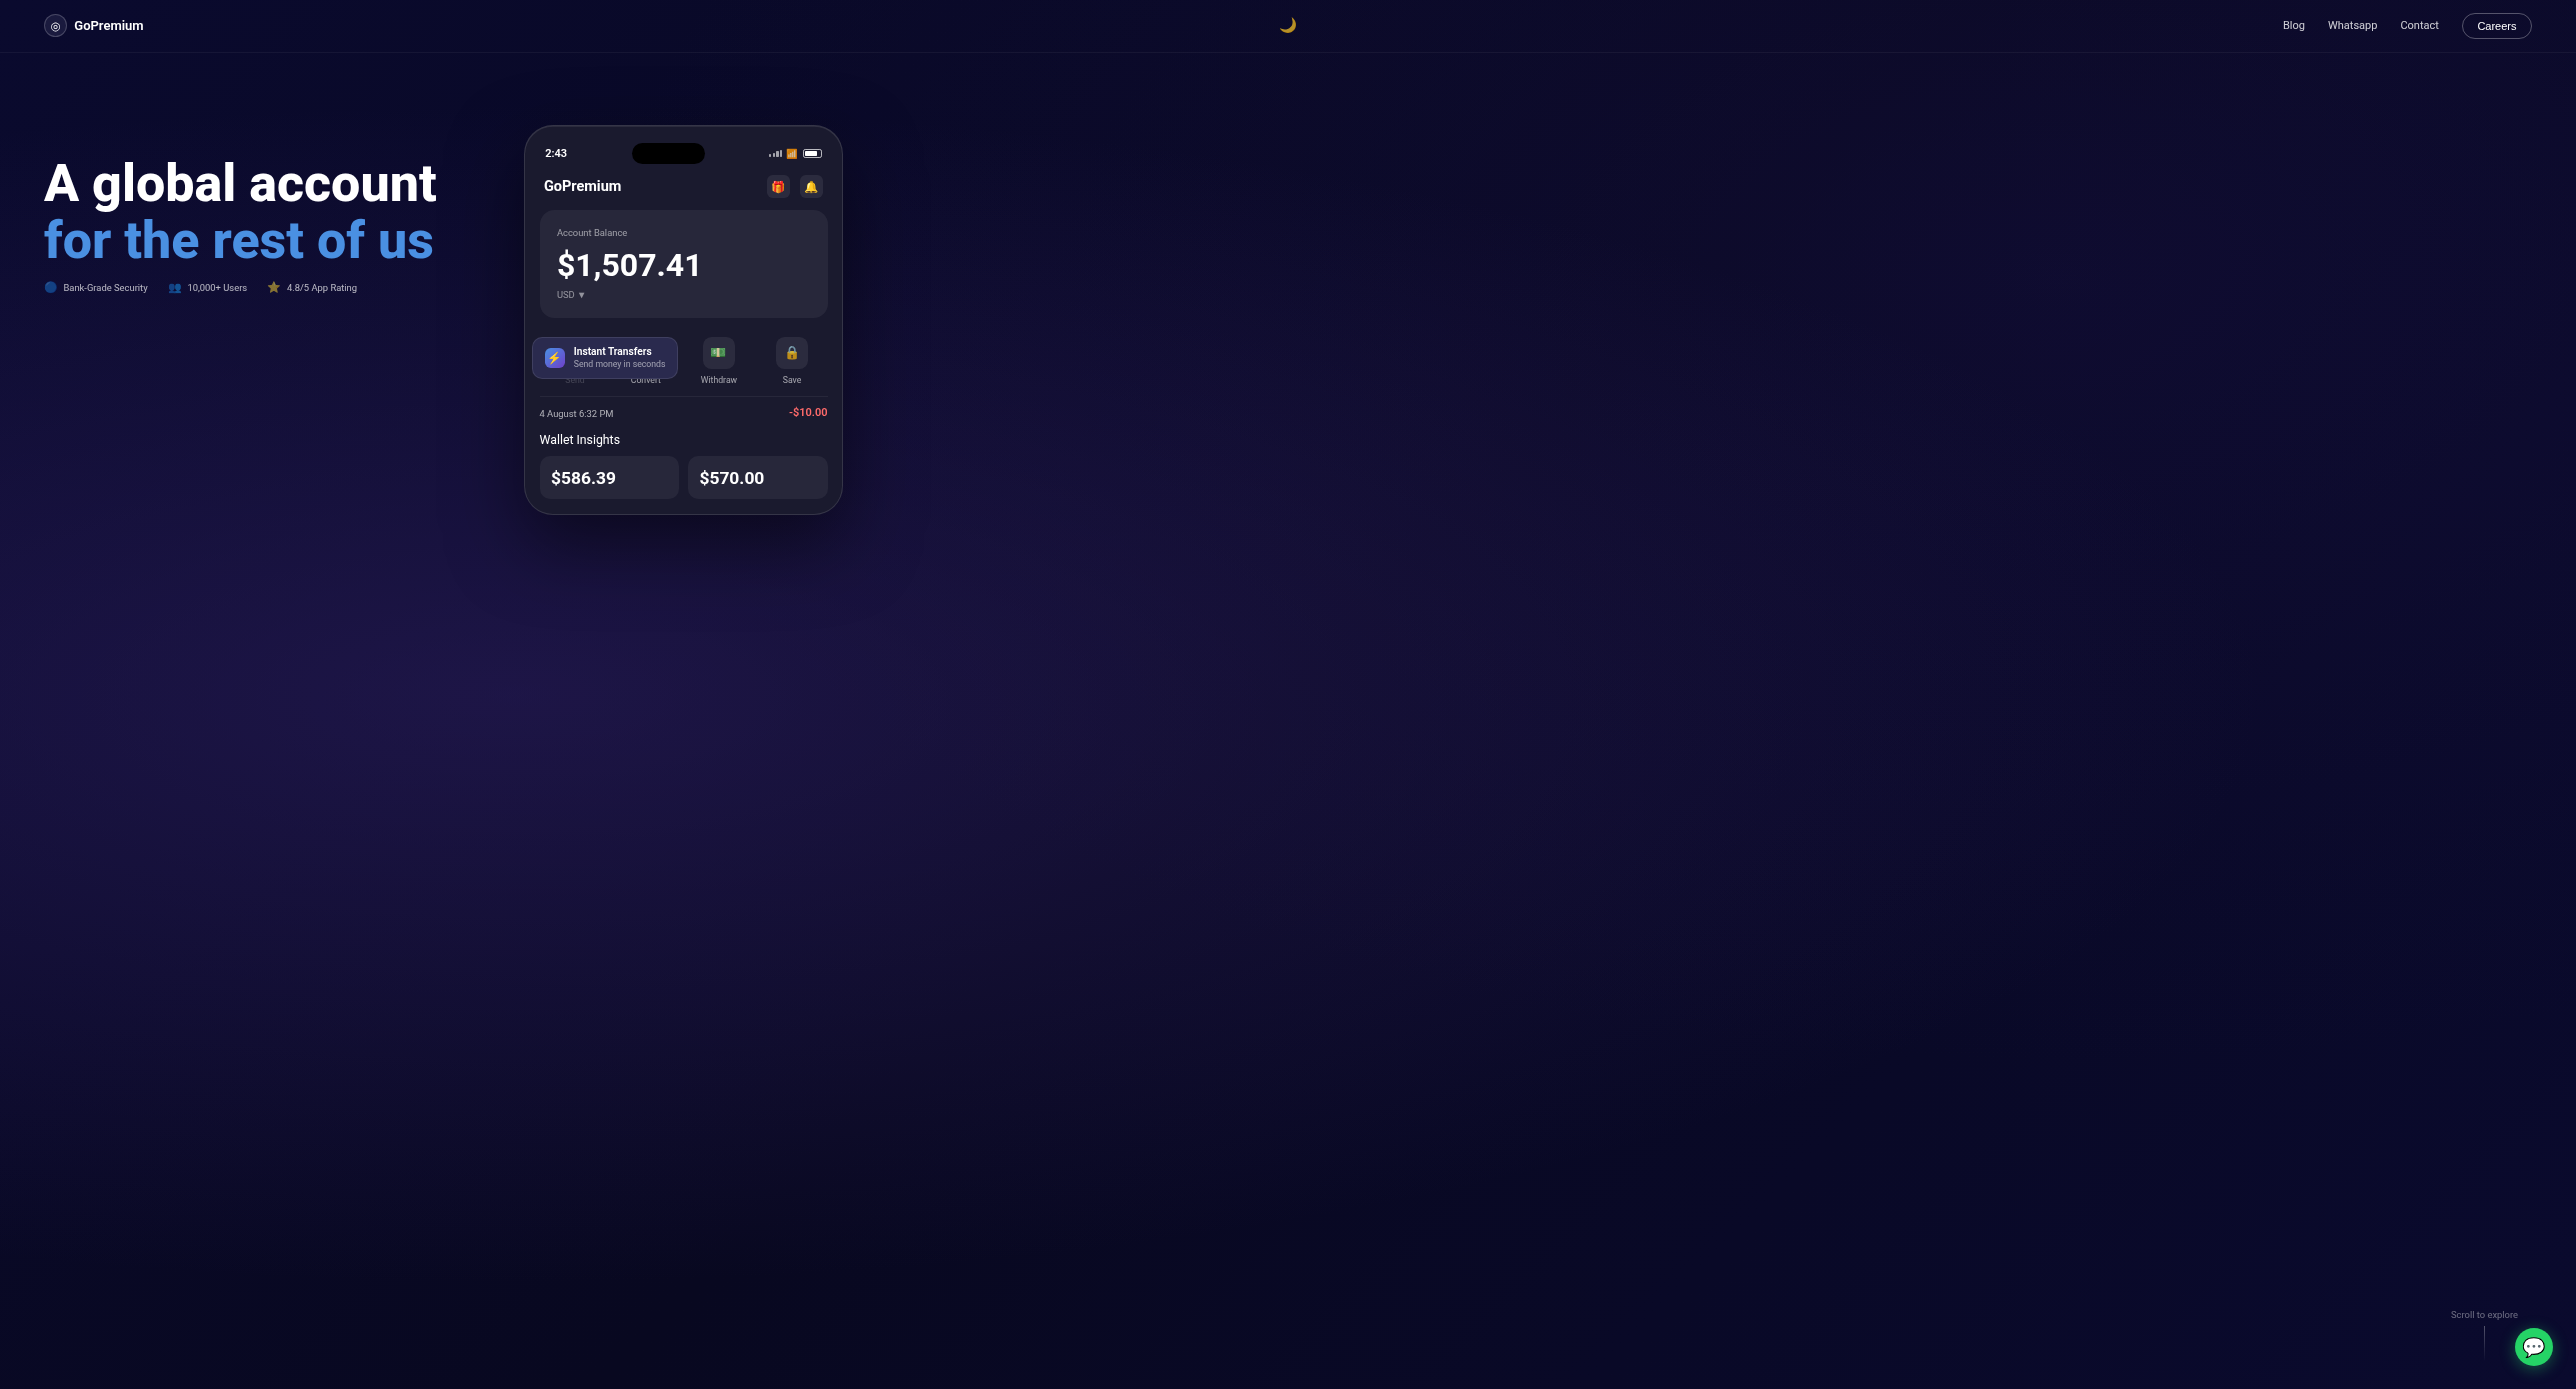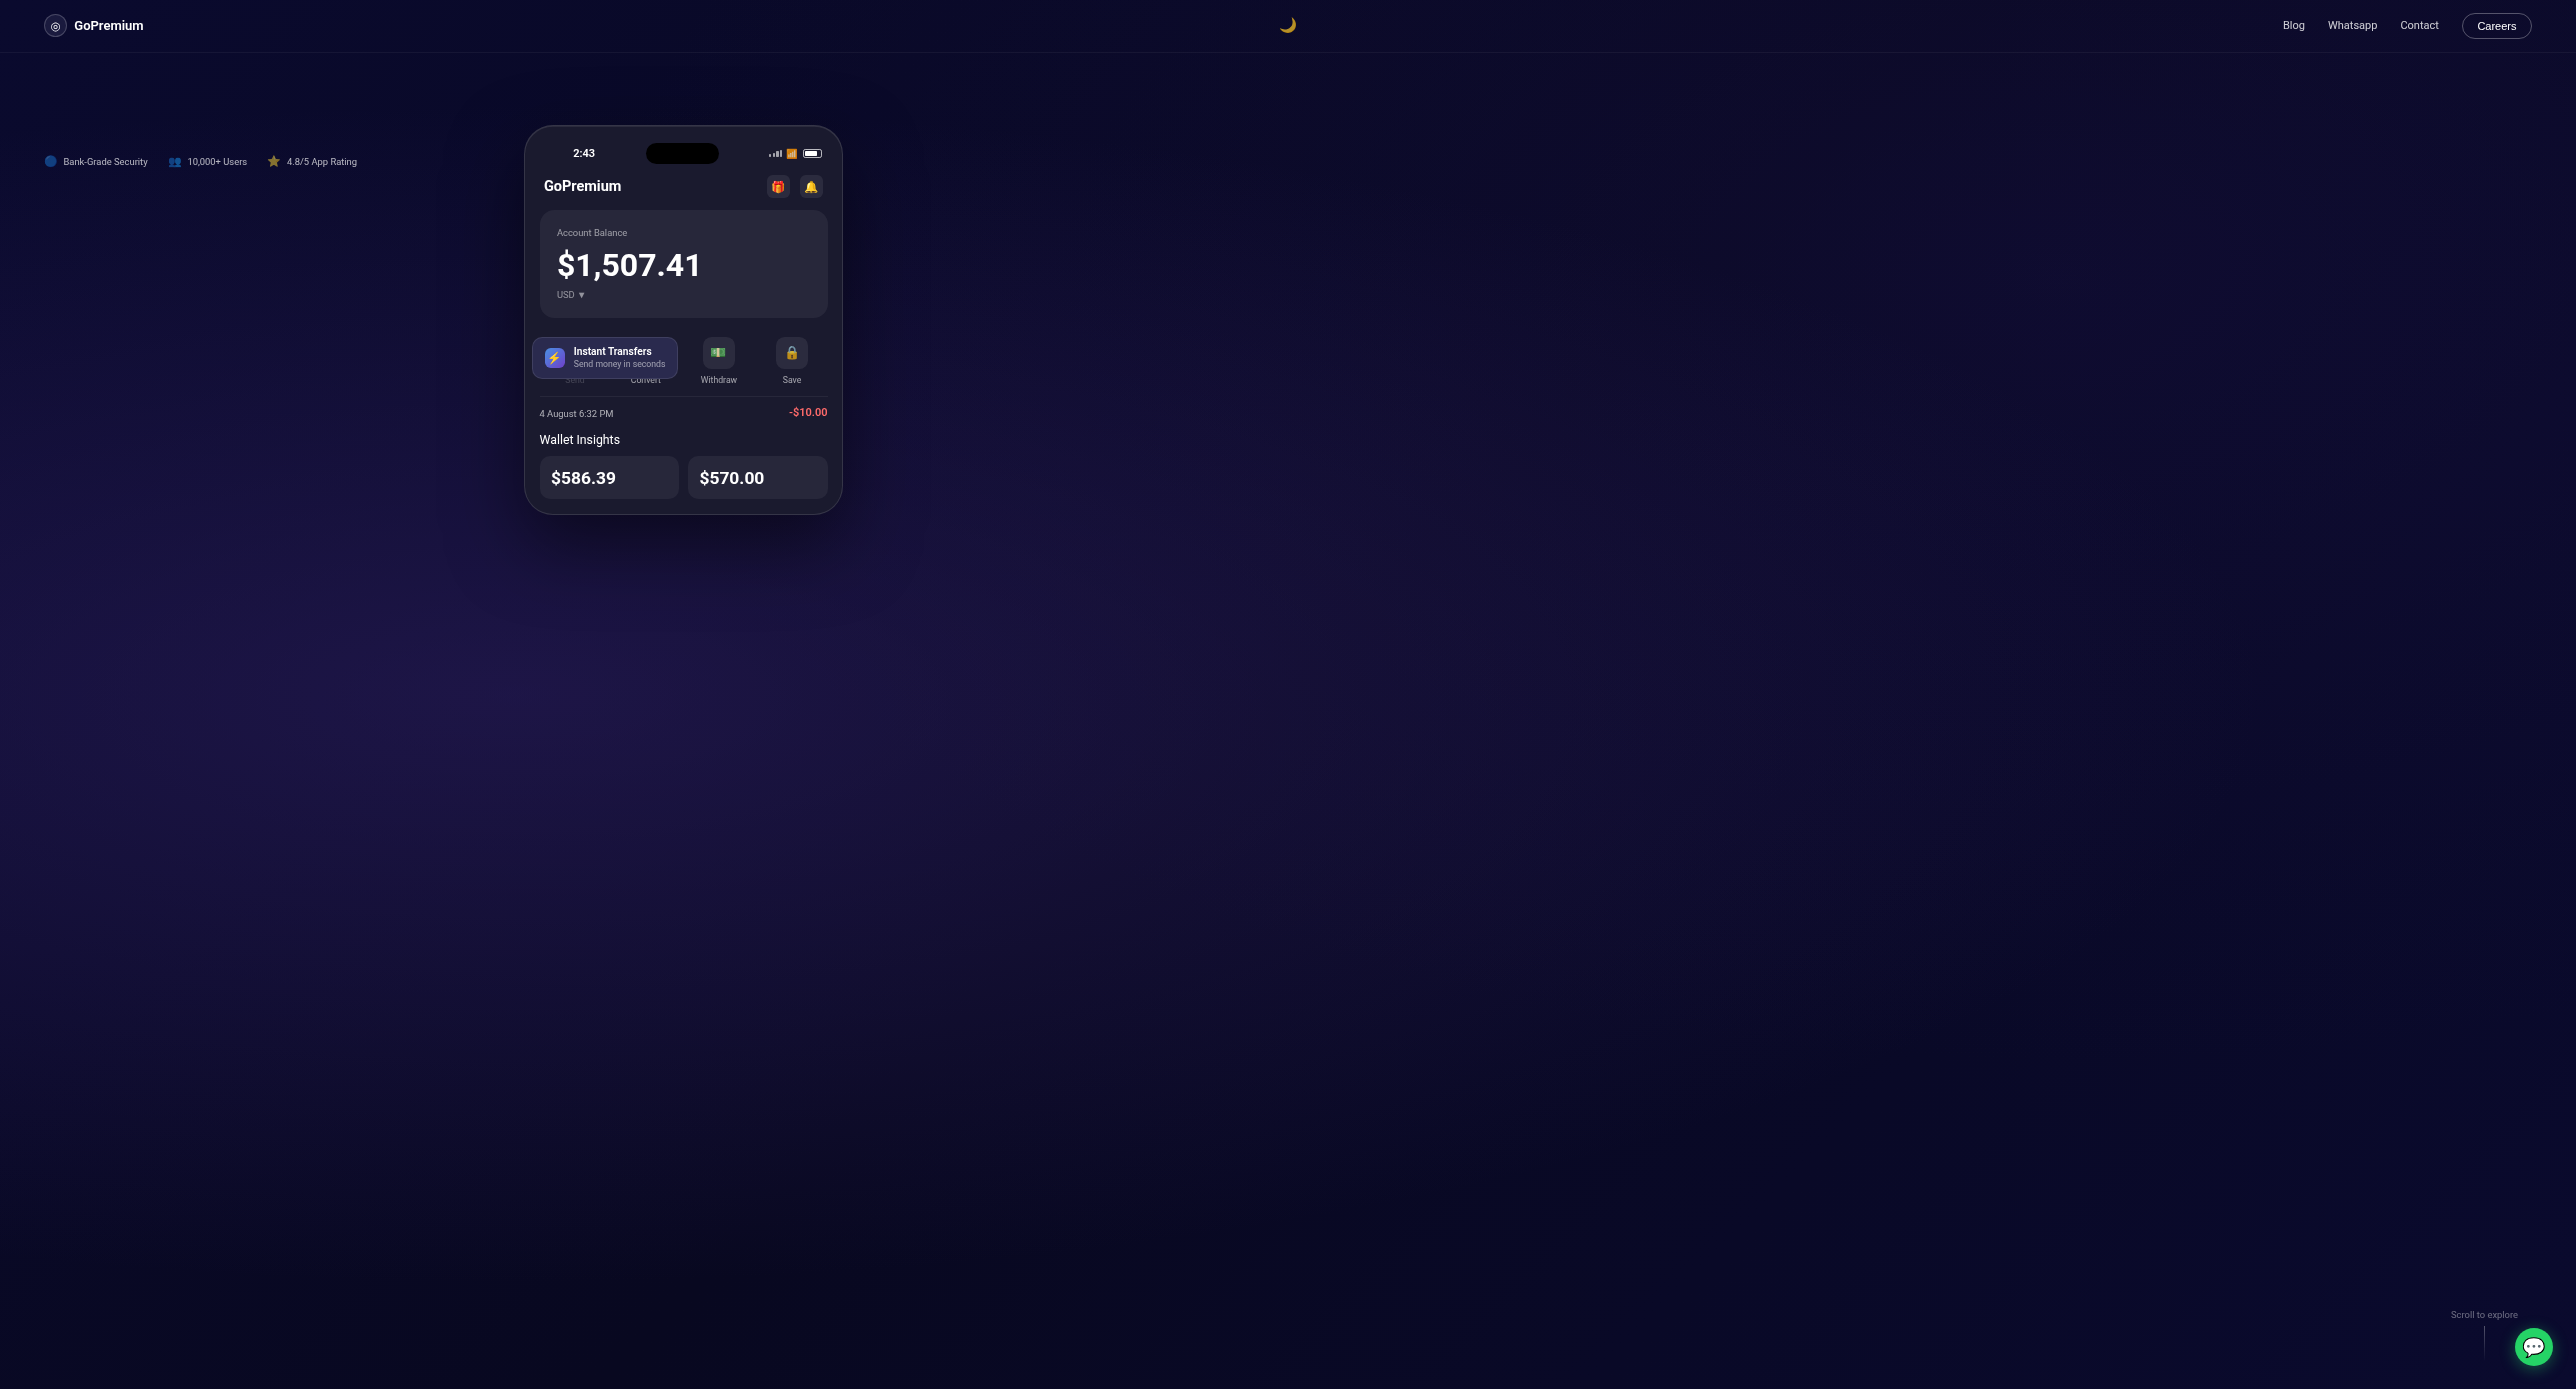--- a/index.html
+++ b/index.html
@@ -263,21 +263,20 @@
       display: flex;
       align-items: center;
       justify-content: space-between;
       padding: 2.9px 5.8px 8.7px;
     }
 
     .status-time {
       font-size: 11px;
       font-weight: 600;
       color: #ffffff;
-      margin-left: 28px;
     }
 
     .status-notch {
       background: #000;
       border-radius: 14.5px;
       width: 73px;
       height: 20.3px;
     }
 
     .status-icons {
@@ -560,20 +559,24 @@
   <div class="nav-right">
     <span class="nav-link">Blog</span>
     <span class="nav-link">Whatsapp</span>
     <span class="nav-link">Contact</span>
     <button class="nav-btn-careers">Careers</button>
   </div>
 </nav>
 
 <section class="hero">
   <div class="hero-content">
+    <h1 class="hero-title">
+      <span>A global account</span><br>
+      <span class="hero-title-blue">for the rest of us</span>
+    </h1>
 
 
 
     <div class="hero-badges">
       <div class="badge-item">
         <span class="badge-icon">🔵</span>
         <span>Bank-Grade Security</span>
       </div>
       <div class="badge-item">
         <span class="badge-icon">👥</span>

